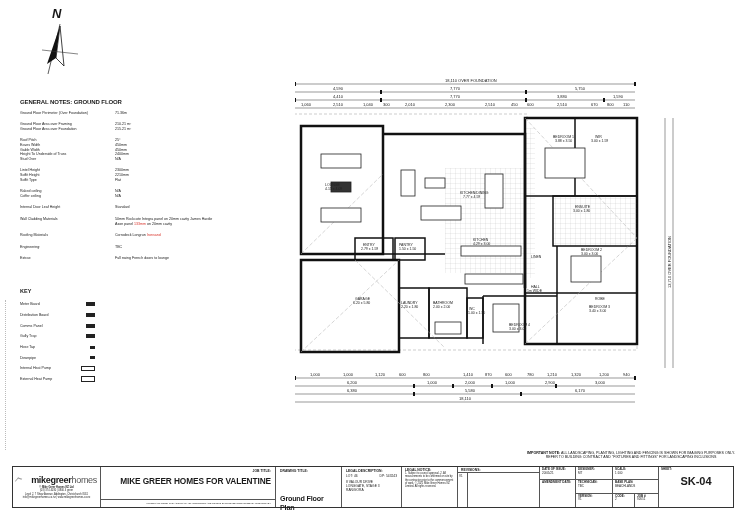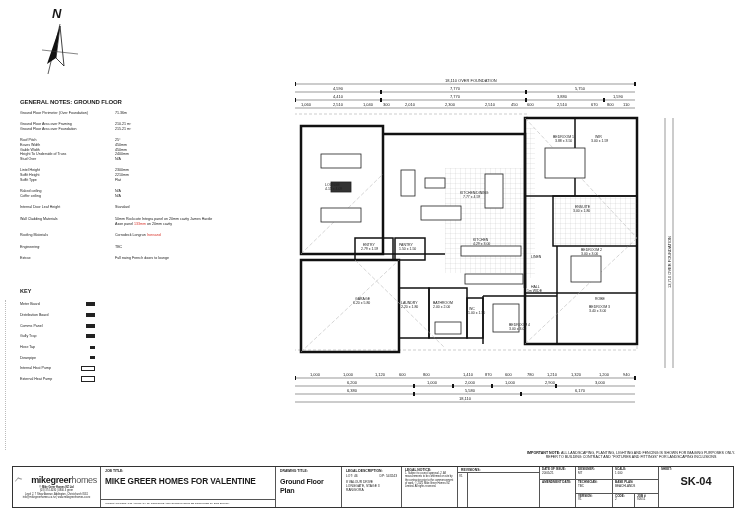--- a/index.html
+++ b/index.html
@@ -37,26 +37,26 @@
   .tb { position: absolute; left: 12px; top: 466px; width: 722px; height: 42px; border: 1px solid #333; display: flex; background: #fff; }
   .tb-cell { border-right: 0.8px solid #555; position: relative; height: 100%; }
   .tb-label { font-size: 3.4px; font-weight: bold; text-transform: uppercase; }
   .tb-logo { width: 88px; padding: 4px 3px; text-align: center; }
   .logo-mark { display: flex; align-items: center; justify-content: center; gap: 10px; margin-top: 4px; }
   .logo-roof { width: 8px; height: 4px; border-top: 1.2px solid #9a9a9a; border-left: 1.2px solid #9a9a9a; transform: skewX(-30deg) rotate(15deg); }
   .logo-text { font-size: 9px; font-weight: bold; letter-spacing: -0.3px; }
   .logo-text span { font-weight: normal; color: #555; }
   .logo-sub { font-size: 2.6px; line-height: 3.3px; margin-top: 1px; }
 
-  .tb-job { width: 175px; padding: 2px 4px; }
+  .tb-job { width: 175px; padding: 2px 4px; text-align: right; }
   .job-title { font-size: 8.3px; font-weight: bold; margin-top: 3px; letter-spacing: -0.1px; }
   .job-foot { position: absolute; left: 0; right: 0; bottom: 0; height: 8px; border-top: 0.8px solid #555; font-size: 2.4px; padding: 2px 4px; }
 
   .tb-drawing { width: 66px; padding: 2px 4px; }
-  .drawing-title { font-size: 7.2px; font-weight: bold; margin-top: 4px; letter-spacing: -0.2px; }
+  .drawing-title { font-size: 7.2px; font-weight: bold; margin-top: 21px; letter-spacing: -0.2px; }
 
   .tb-legal { width: 60px; padding: 2px 4px; font-size: 3.3px; line-height: 4px; }
   .tb-legal .row { display: flex; justify-content: space-between; margin-top: 1px; }
 
   .tb-leg { width: 56px; padding: 2px 3px; font-size: 2.6px; line-height: 3.2px; }
 
   .tb-rev { width: 82px; display: flex; flex-direction: column; padding: 0; }
   .tb-rev .head { padding: 1px 3px; border-bottom: 0.8px solid #555; height: 6px; }
   .tb-rev .body { display: flex; flex: 1; }
   .tb-rev .c1 { width: 10px; border-right: 0.8px solid #555; font-size: 3px; padding: 1px; }

